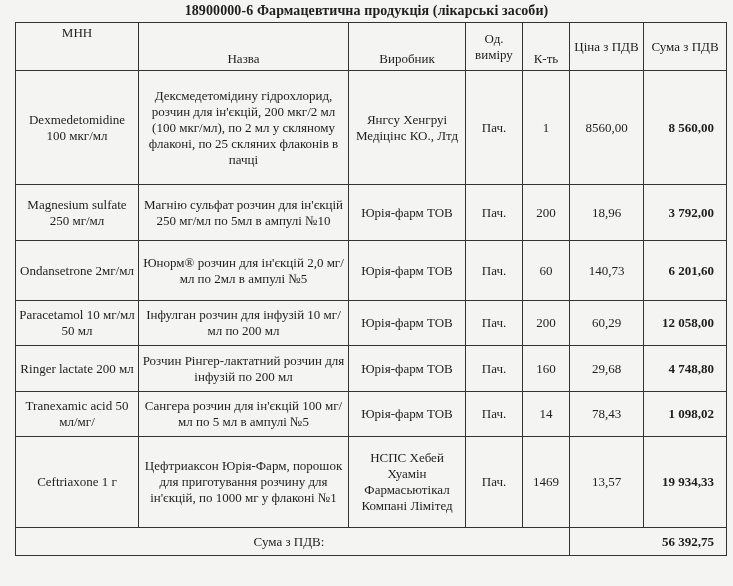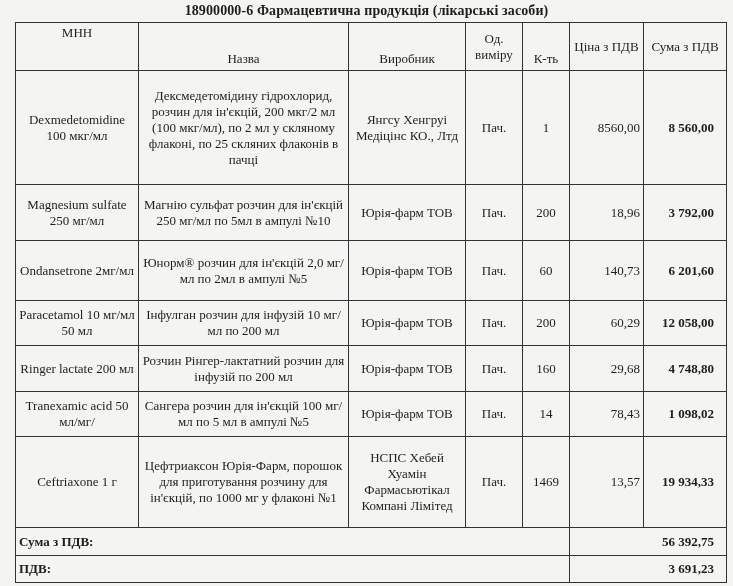--- a/index.html
+++ b/index.html
@@ -26,24 +26,24 @@
   td, th {
     border: 1px solid #333;
     text-align: center;
     vertical-align: middle;
     padding: 0 3px;
     font-weight: normal;
   }
   th { height: 44px; }
   th.top { vertical-align: top; padding-top: 2px; font-family: Liberation Serif, serif; }
   th.bot { vertical-align: bottom; padding-bottom: 3px; text-align: center; }
-  .total-label { text-align: left; font-weight: bold; padding-right: 10px; }
+  .total-label { text-align: center; font-weight: normal; padding-right: 10px; }
   .total-value { text-align: right; font-weight: bold; padding-right: 12px; }
   td.sum { text-align: right; padding-right: 12px; font-weight: bold; }
-  td.price { text-align: right; }
+  td.price { text-align: center; }
 </style>
 </head>
 <body>
 
 <div class="title">18900000-6  Фармацевтична продукція (лікарські засоби)</div>
 
 <table>
   <colgroup>
     <col style="width:123px">
     <col style="width:210px">
@@ -125,18 +125,14 @@
       <td>НСПС Хебей Хуамін Фармасьютікал Компані Лімітед</td>
       <td>Пач.</td>
       <td>1469</td>
       <td class="price">13,57</td>
       <td class="sum">19 934,33</td>
     </tr>
     <tr style="height:28px">
       <td colspan="5" class="total-label">Сума з ПДВ:</td>
       <td colspan="2" class="total-value">56 392,75</td>
     </tr>
-    <tr style="height:27px">
-      <td colspan="5" class="total-label">ПДВ:</td>
-      <td colspan="2" class="total-value">3 691,23</td>
-    </tr>
   </tbody>
 </table>
 
 </body></html>

